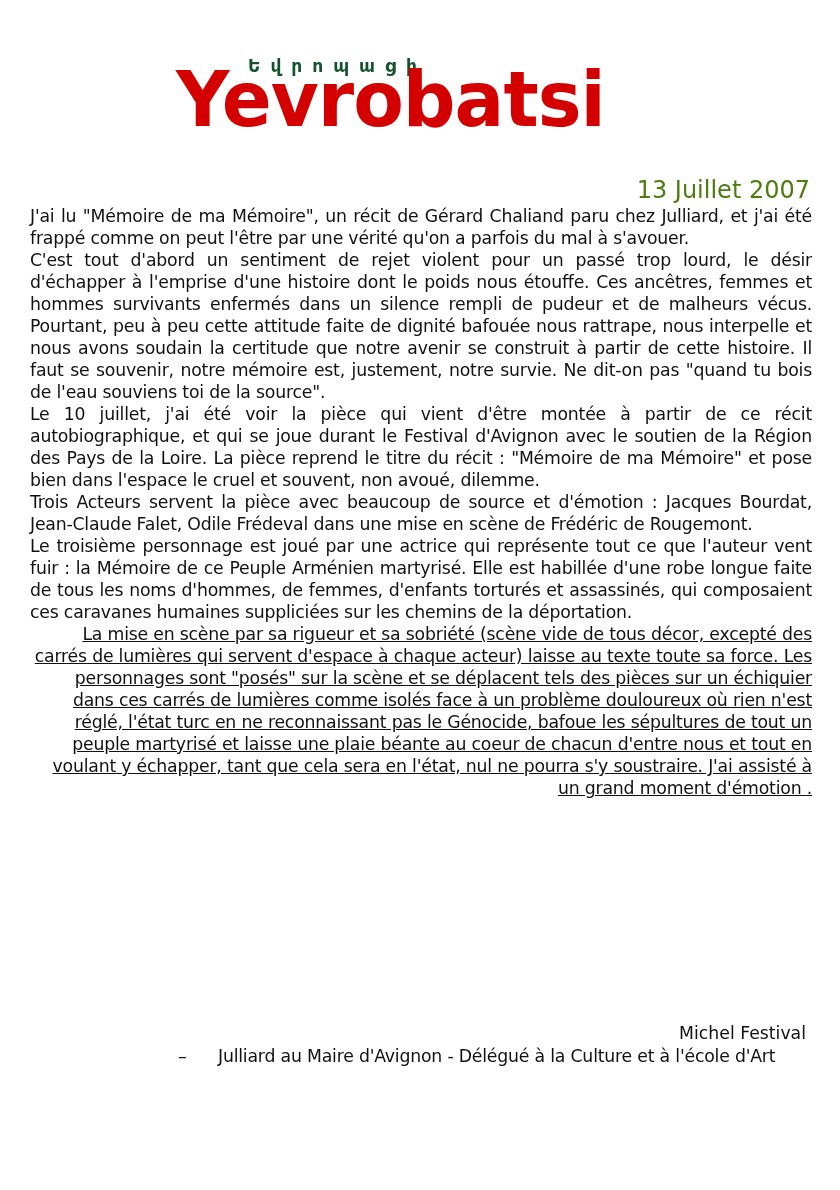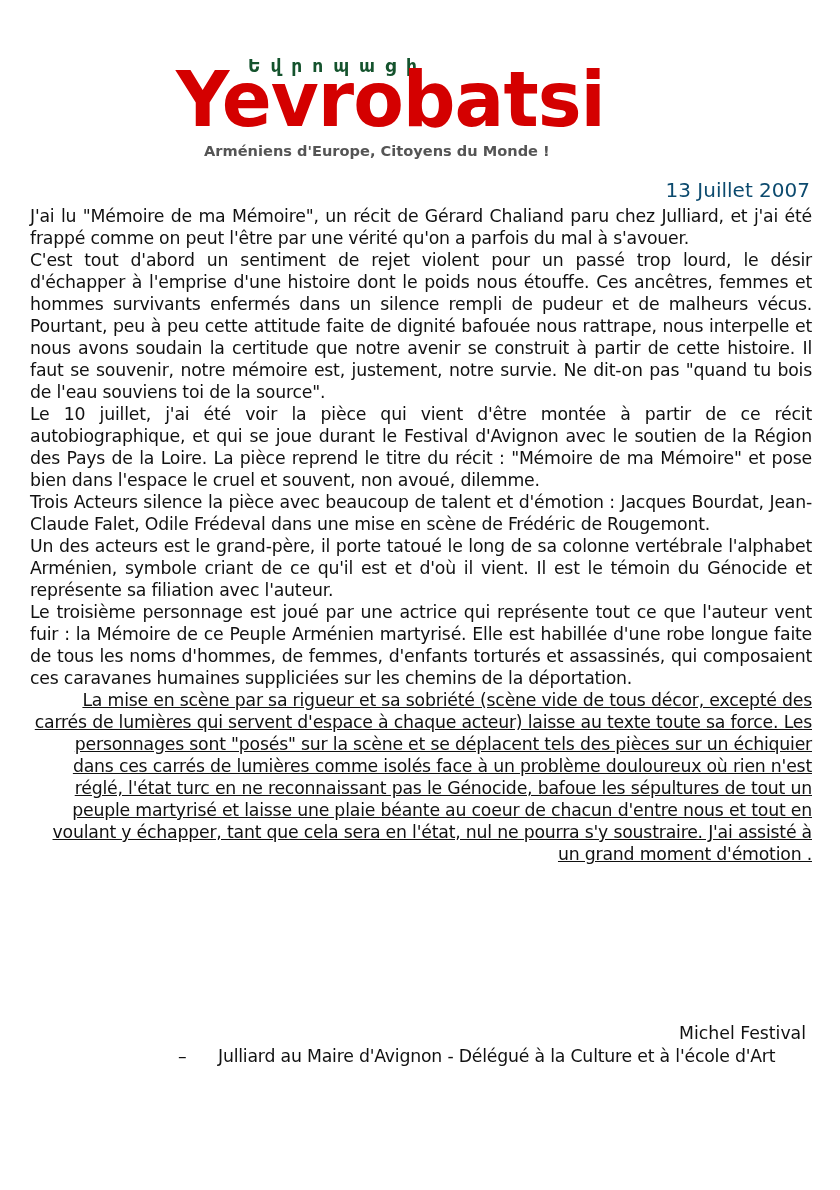--- a/index.html
+++ b/index.html
@@ -54,23 +54,23 @@
       font-family: "DejaVu Sans", sans-serif;
       font-weight: bold;
       font-size: 14.6px;
       color: #555555;
       white-space: nowrap;
     }
     .date {
       position: absolute;
       right: 30px;
       top: 178px;
-      font-size: 20px;
+      font-size: 24px;
       line-height: 24px;
-      color: #0c4a6e;
+      color: #4d7c0f;
       white-space: nowrap;
     }
     .article {
       position: absolute;
       left: 30px;
       top: 205px;
       width: 782px;
       font-family: "DejaVu Sans", sans-serif;
       font-size: 17.3px;
       line-height: 22px;
@@ -106,31 +106,29 @@
       display: inline-block;
       width: 40px;
     }
   </style>
 </head>
 <body>
 
 <div class="logo">
   <div class="logo-armenian">Եվրոպացի</div>
   <div class="logo-title">Yevrobatsi</div>
-  <div class="logo-tagline">Arméniens d'Europe, Citoyens du Monde !</div>
 </div>
 
 <div class="date">13 Juillet 2007</div>
 
 <div class="article">
   <p>J'ai lu "Mémoire de ma Mémoire", un récit de Gérard Chaliand paru chez Julliard, et j'ai été frappé comme on peut l'être par une vérité qu'on a parfois du mal à s'avouer.</p>
   <p>C'est tout d'abord un sentiment de rejet violent pour un passé trop lourd, le désir d'échapper à l'emprise d'une histoire dont le poids nous étouffe. Ces ancêtres, femmes et hommes survivants enfermés dans un silence rempli de pudeur et de malheurs vécus. Pourtant, peu à peu cette attitude faite de dignité bafouée nous rattrape, nous interpelle et nous avons soudain la certitude que notre avenir se construit à partir de cette histoire. Il faut se souvenir, notre mémoire est, justement, notre survie. Ne dit-on pas "quand tu bois de l'eau souviens toi de la source".</p>
   <p>Le 10 juillet, j'ai été voir la pièce qui vient d'être montée à partir de ce récit autobiographique, et qui se joue durant le Festival d'Avignon avec le soutien de la Région des Pays de la Loire. La pièce reprend le titre du récit : "Mémoire de ma Mémoire" et pose bien dans l'espace le cruel et souvent, non avoué, dilemme.</p>
-  <p>Trois Acteurs silence la pièce avec beaucoup de talent et d'émotion : Jacques Bourdat, Jean-Claude Falet, Odile Frédeval dans une mise en scène de Frédéric de Rougemont.</p>
-  <p>Un des acteurs est le grand-père, il porte tatoué le long de sa colonne vertébrale l'alphabet Arménien, symbole criant de ce qu'il est et d'où il vient. Il est le témoin du Génocide et représente sa filiation avec l'auteur.</p>
+  <p>Trois Acteurs servent la pièce avec beaucoup de source et d'émotion : Jacques Bourdat, Jean-Claude Falet, Odile Frédeval dans une mise en scène de Frédéric de Rougemont.</p>
   <p>Le troisième personnage est joué par une actrice qui représente tout ce que l'auteur vent fuir : la Mémoire de ce Peuple Arménien martyrisé. Elle est habillée d'une robe longue faite de tous les noms d'hommes, de femmes, d'enfants torturés et assassinés, qui composaient ces caravanes humaines suppliciées sur les chemins de la déportation.</p>
   <p class="left">La mise en scène par sa rigueur et sa sobriété (scène vide de tous décor, excepté des carrés de lumières qui servent d'espace à chaque acteur) laisse au texte toute sa force. Les personnages sont "posés" sur la scène et se déplacent tels des pièces sur un échiquier dans ces carrés de lumières comme isolés face à un problème douloureux où rien n'est réglé, l'état turc en ne reconnaissant pas le Génocide, bafoue les sépultures de tout un peuple martyrisé et laisse une plaie béante au coeur de chacun d'entre nous et tout en voulant y échapper, tant que cela sera en l'état, nul ne pourra s'y soustraire. J'ai assisté à un grand moment d'émotion .</p>
 </div>
 
 <div class="signature-name">Michel Festival</div>
 <div class="signature-title">
   <span class="dash">–</span><span>Julliard au Maire d'Avignon - Délégué à la Culture et à l'école d'Art</span>
 </div>
 
 </body></html>

